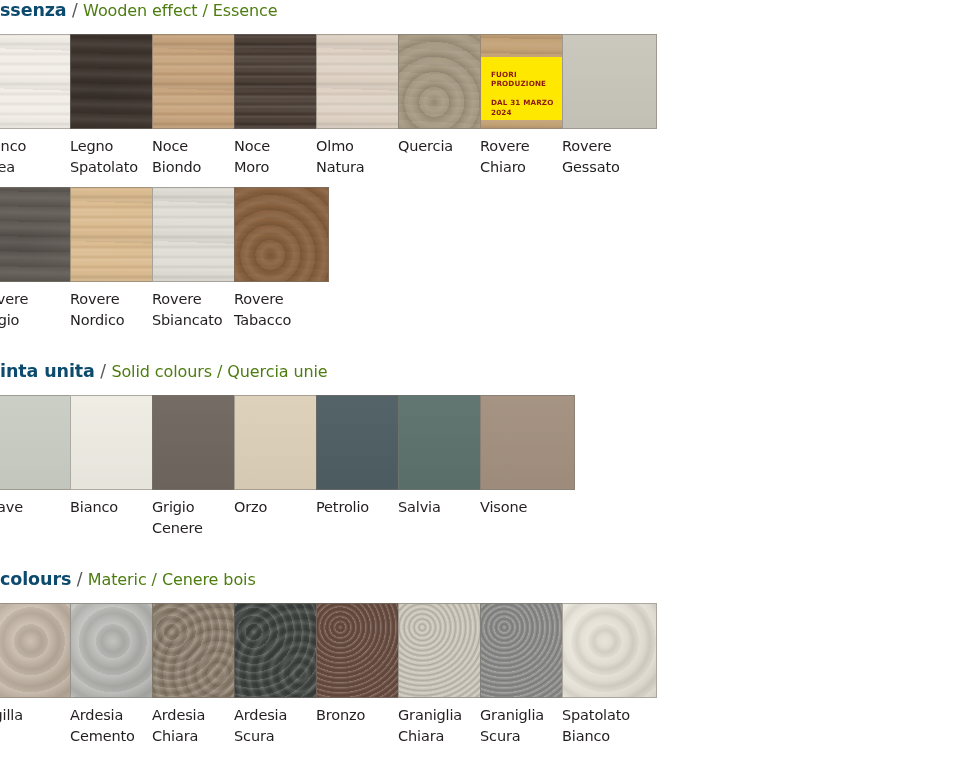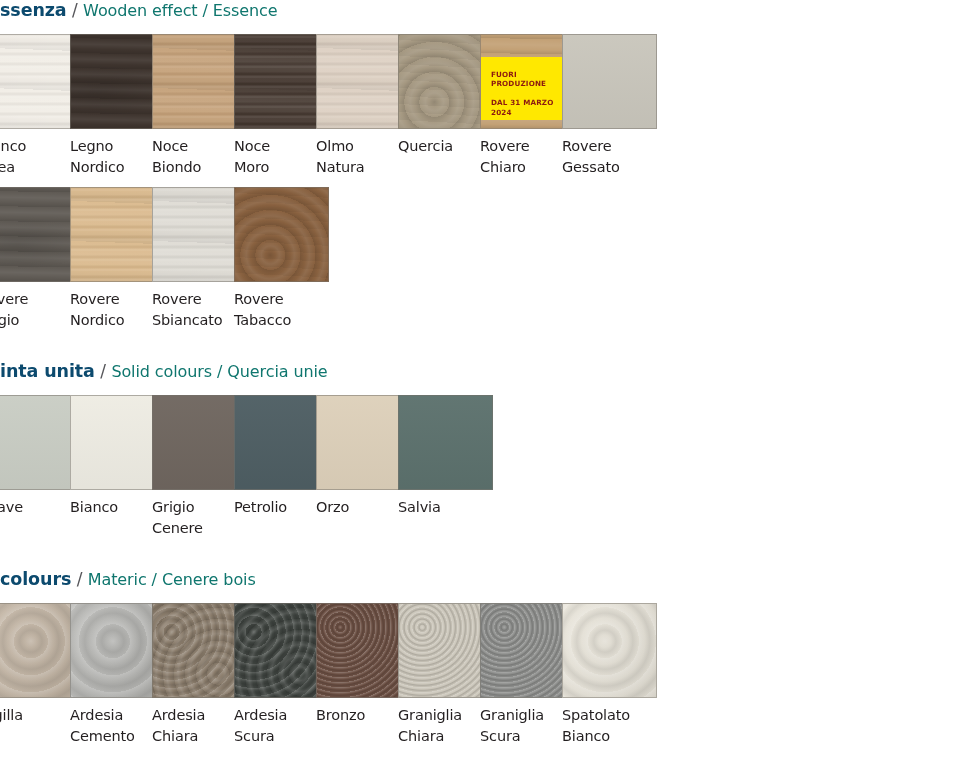--- a/index.html
+++ b/index.html
@@ -37,21 +37,21 @@
     color: #0c4a6e;
     letter-spacing: -0.1px;
     font-size: 17.5px;
   }
   .section-head .sep {
     font-weight: 400;
     color: #56565a;
   }
   .section-head .name-tr {
     font-weight: 400;
-    color: #0f766e;
+    color: #4d7c0f;
     font-size: 16px;
     letter-spacing: -0.1px;
   }
 
   
   .grid {
     display: flex;
     flex-wrap: wrap;
     width: 982px;
   }
@@ -176,21 +176,21 @@
         </div>
         <div class="label">ianco
 ltea</div>
       </div>
 
       <div class="cell">
         <div class="swatch" style="background-color:#3e342e">
           <div class="tex t-wood-grain"></div>
         </div>
         <div class="label">Legno
-Nordico</div>
+Spatolato</div>
       </div>
 
       <div class="cell">
         <div class="swatch" style="background-color:#c4a078">
           <div class="tex t-wood-h"></div>
         </div>
         <div class="label">Noce
 Biondo</div>
       </div>
 
@@ -300,40 +300,46 @@
       <div class="cell">
         <div class="swatch" style="background-color:#6f665f">
           <div class="tex t-flat"></div>
         </div>
         <div class="label">Grigio
 Cenere</div>
       </div>
 
 
       <div class="cell">
+        <div class="swatch" style="background-color:#ddd0ba">
+          <div class="tex t-flat"></div>
+        </div>
+        <div class="label">Orzo</div>
+      </div>
+
+      <div class="cell">
         <div class="swatch" style="background-color:#4e5e63">
           <div class="tex t-flat"></div>
         </div>
         <div class="label">Petrolio</div>
       </div>
 
       <div class="cell">
-        <div class="swatch" style="background-color:#ddd0ba">
-          <div class="tex t-flat"></div>
-        </div>
-        <div class="label">Orzo</div>
-      </div>
-
-      <div class="cell">
         <div class="swatch" style="background-color:#5c716d">
           <div class="tex t-flat"></div>
         </div>
         <div class="label">Salvia</div>
       </div>
 
+      <div class="cell">
+        <div class="swatch" style="background-color:#a3907f">
+          <div class="tex t-flat"></div>
+        </div>
+        <div class="label">Visone</div>
+      </div>
 
     </div>
   </div>
 
   <div class="sec-gap"></div>
 
   <div class="block">
     <div class="section-head">
       <span class="name-it">colours</span><span class="sep"> / </span><span class="name-tr">Materic / Cenere bois</span>
     </div>

